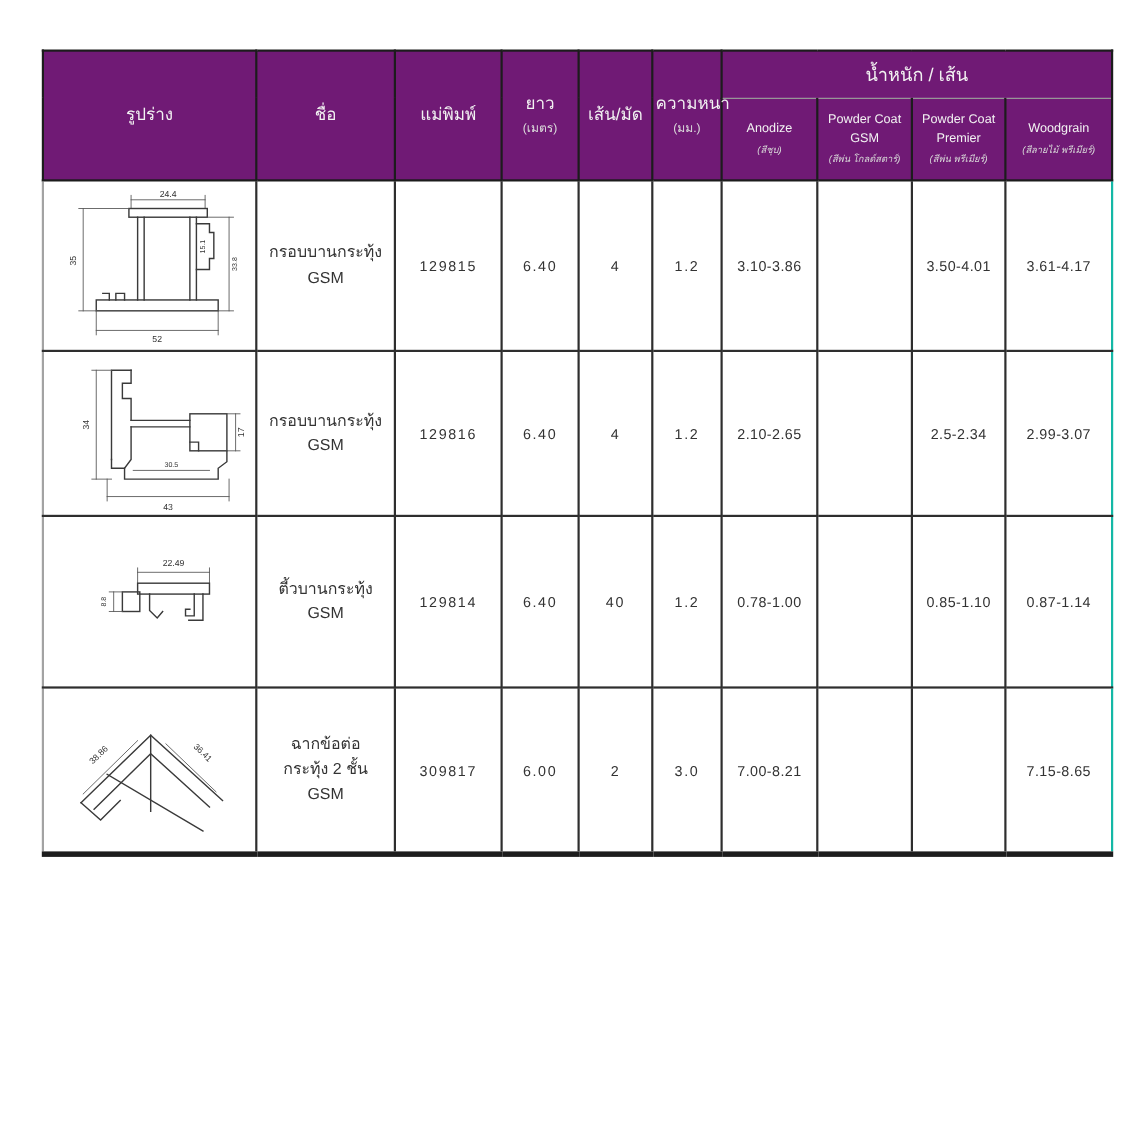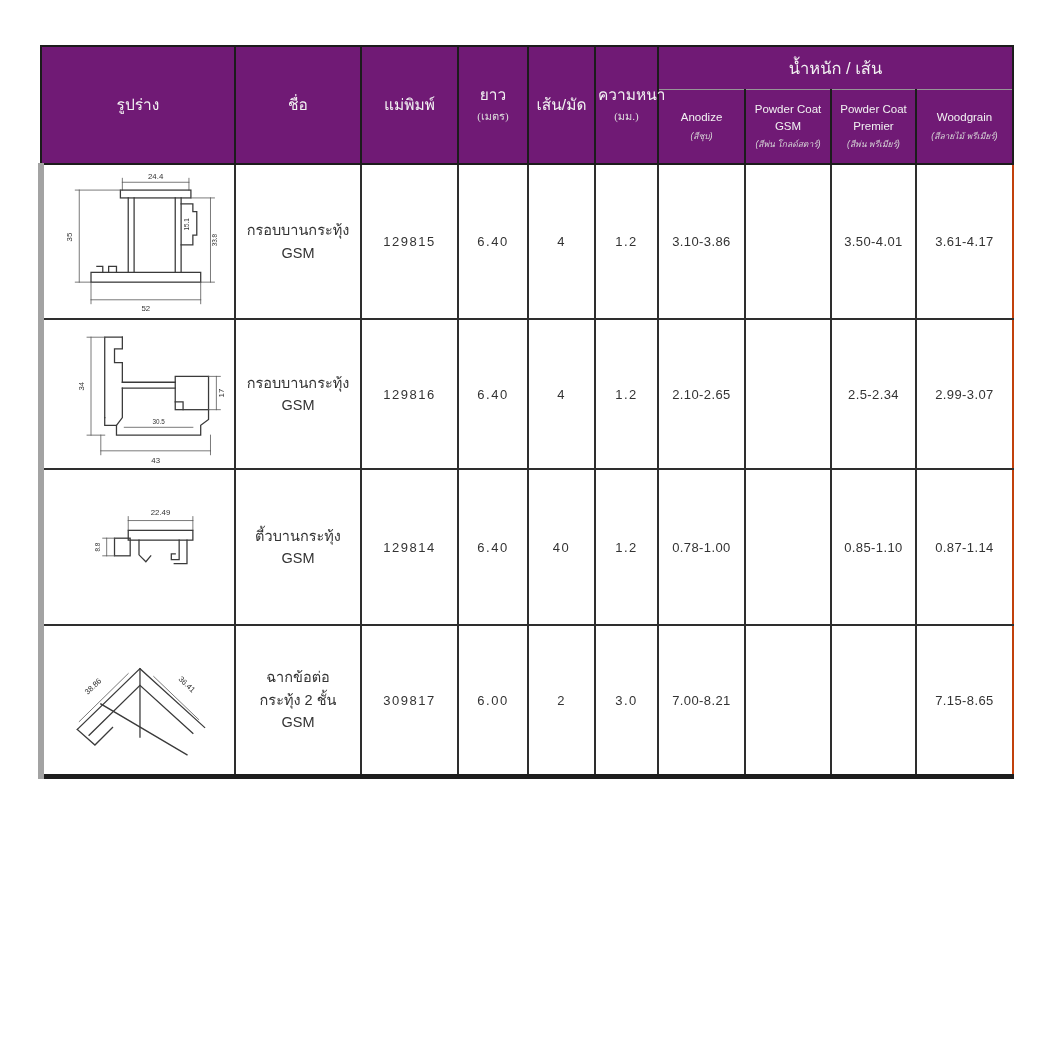--- a/index.html
+++ b/index.html
@@ -21,38 +21,38 @@
   col.c-w1{width:87px}col.c-w2{width:86px}col.c-w3{width:85px}col.c-w4{width:97px}
 
   thead th{
     background:#701a75;color:#f2f2f2;font-weight:normal;
     border:2px solid #1c1c1c;vertical-align:middle;text-align:center;
     padding:2px;
   }
   tr.h-top{height:43px}
   tr.h-sub{height:75px}
   .h-main{font-size:15.5px;white-space:nowrap;line-height:1.35;}
-  .h-unit{display:block;font-size:11px;color:#dcdcdc;margin-top:2px;font-family:Liberation Serif, serif;}
+  .h-unit{display:block;font-size:11px;color:#dcdcdc;margin-top:2px;}
   th.weight-group{
     font-size:16.5px;
     border-bottom:1px solid #969696;
     border-left:1px solid #969696;
   }
   th.w-sub{border-top:1px solid #969696;}
   .w-label{display:block;font-size:11.5px;line-height:1.45;}
   .w-note{display:block;font-size:8.5px;color:#d8d8d8;margin-top:3px;font-style:italic;}
 
   tbody td{
     background:#ffffff;color:#333333;
     border:2px solid #2e2e2e;
     text-align:center;vertical-align:middle;
     font-size:13px;
   }
-  tbody td:first-child{border-left:6px solid #a3a3a3;border-radius:24px;}
-  tbody td:last-child{border-right:2px solid #c2410c;}
+  tbody td:first-child{border-left:2px solid #a3a3a3;border-radius:24px;}
+  tbody td:last-child{border-right:2px solid #14b8a6;}
   tbody tr:last-child td{border-bottom:5px solid #1d1d1d;}
   tr.r1{height:155px}tr.r2{height:150px}tr.r3{height:154px}tr.r4{height:148px}
 
   td.name-cell{font-size:14.5px;line-height:1.55;margin-top:28px;}
   td.num{letter-spacing:1.5px;}
   td.range{letter-spacing:0.4px;}
   td.shape-cell{padding:0;}
   .draw-wrap{width:100%;height:100%;display:flex;align-items:center;justify-content:center;}
 
   svg.profile{display:block;}

